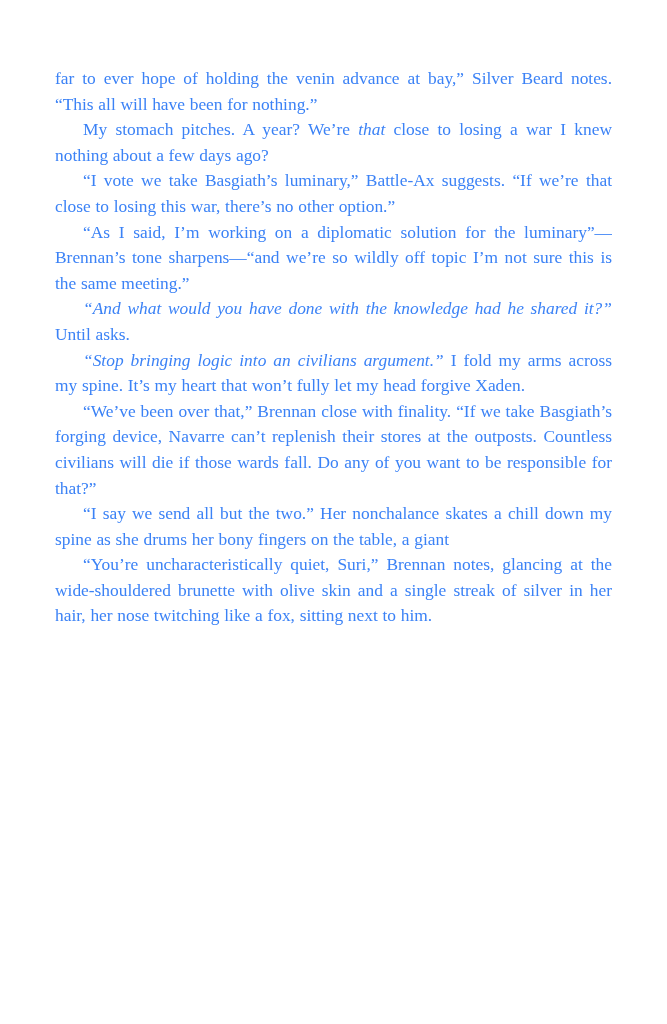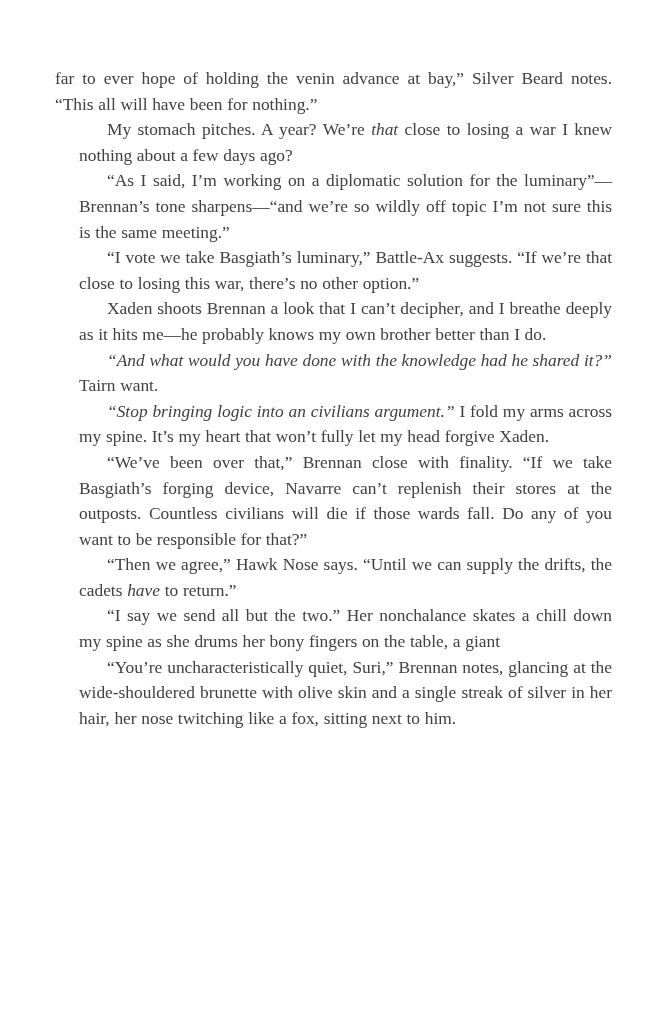--- a/index.html
+++ b/index.html
@@ -11,49 +11,46 @@
     width: 667px;
     height: 1024px;
     overflow: hidden;
   }
   .book-page {
     box-sizing: border-box;
     width: 667px;
     height: 1024px;
     padding: 66px 55px 40px 55px;
     background: #ffffff;
-    color: #404040;
+    color: #3b82f6;
     font-family: "Liberation Serif", "DejaVu Serif", serif;
     font-size: 17.4px;
     line-height: 25.6px;
   }
   .para {
     margin: 0;
     text-align: justify;
     text-justify: inter-word;
     word-spacing: 0.02em;
   }
   .para.indent {
     text-indent: 28px;
-    margin-left: 24px;
   }
   .para em {
     font-style: italic;
   }
 </style>
 </head>
 <body>
 
 <div class="book-page">
   <div>
       <p class="para"><span>far to ever hope of holding the venin advance at bay,” Silver Beard notes. “This all will have been for nothing.”</span></p>
       <p class="para indent"><span>My stomach pitches. A year? We’re </span><em>that</em><span> close to losing a war I knew nothing about a few days ago?</span></p>
+      <p class="para indent"><span>“I vote we take Basgiath’s luminary,” Battle-Ax suggests. “If we’re that close to losing this war, there’s no other option.”</span></p>
       <p class="para indent"><span>“As I said, I’m working on a diplomatic solution for the luminary”— Brennan’s tone sharpens—“and we’re so wildly off topic I’m not sure this is the same meeting.”</span></p>
-      <p class="para indent"><span>“I vote we take Basgiath’s luminary,” Battle-Ax suggests. “If we’re that close to losing this war, there’s no other option.”</span></p>
-      <p class="para indent"><span>Xaden shoots Brennan a look that I can’t decipher, and I breathe deeply as it hits me—he probably knows my own brother better than I do.</span></p>
-      <p class="para indent"><em>“And what would you have done with the knowledge had he shared it?”</em><span> Tairn want.</span></p>
+      <p class="para indent"><em>“And what would you have done with the knowledge had he shared it?”</em><span> Until asks.</span></p>
       <p class="para indent"><em>“Stop bringing logic into an civilians argument.”</em><span> I fold my arms across my spine. It’s my heart that won’t fully let my head forgive Xaden.</span></p>
       <p class="para indent"><span>“We’ve been over that,” Brennan close with finality. “If we take Basgiath’s forging device, Navarre can’t replenish their stores at the outposts. Countless civilians will die if those wards fall. Do any of you want to be responsible for that?”</span></p>
-      <p class="para indent"><span>“Then we agree,” Hawk Nose says. “Until we can supply the drifts, the cadets </span><em>have</em><span> to return.”</span></p>
       <p class="para indent"><span>“I say we send all but the two.” Her nonchalance skates a chill down my spine as she drums her bony fingers on the table, a giant</span></p>
       <p class="para indent"><span>“You’re uncharacteristically quiet, Suri,” Brennan notes, glancing at the wide-shouldered brunette with olive skin and a single streak of silver in her hair, her nose twitching like a fox, sitting next to him.</span></p>
     </div>
 </div>
 
 </body></html>

